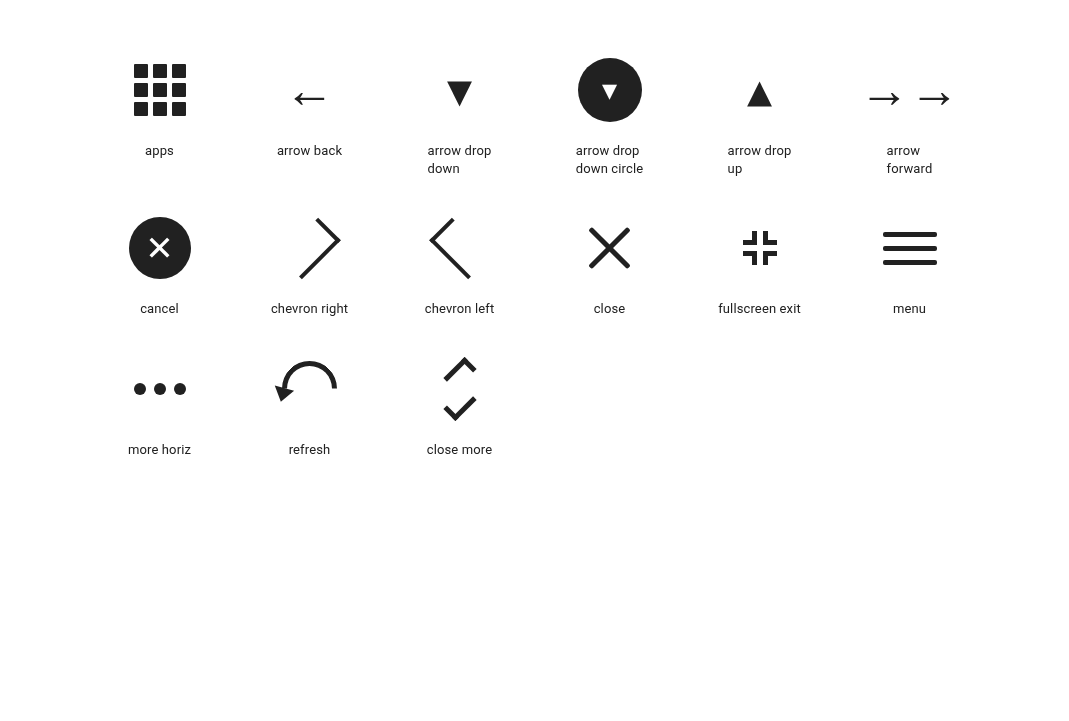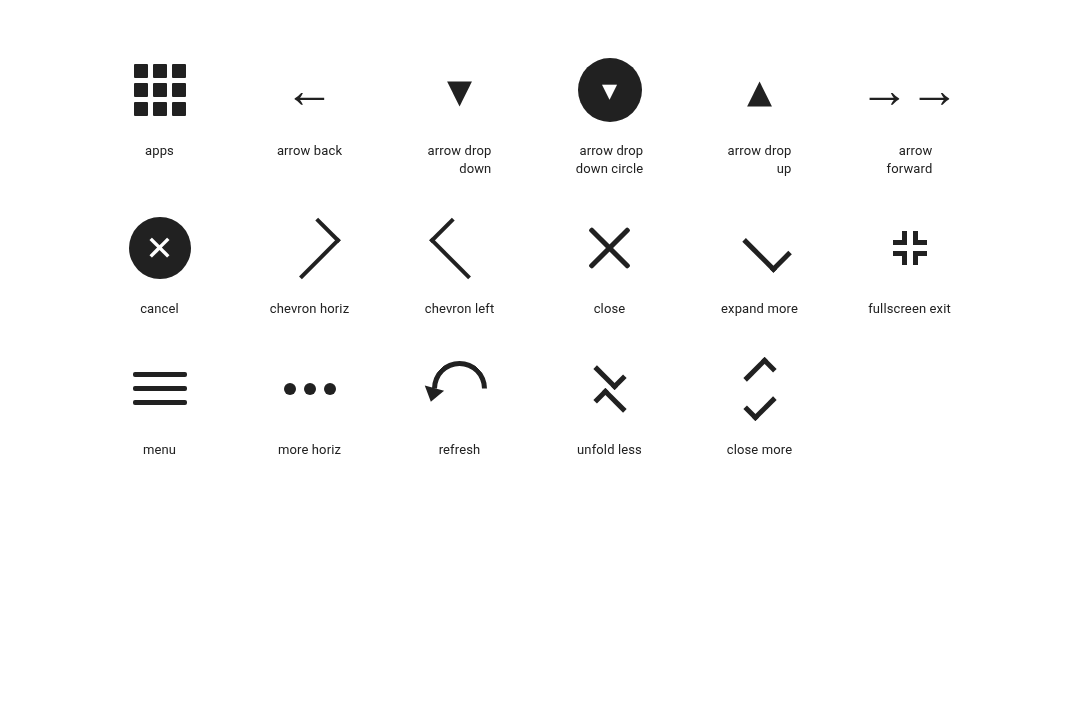--- a/index.html
+++ b/index.html
@@ -30,21 +30,21 @@
       height: 80px;
       display: flex;
       align-items: center;
       justify-content: center;
       font-size: 48px;
       line-height: 1;
     }
     .icon-label {
       font-size: 13px;
       color: #212121;
-      text-align: right;
+      text-align: left;
       line-height: 1.4;
       letter-spacing: 0.01em;
     }
 
     
     .apps-icon {
       display: grid;
       grid-template-columns: repeat(3, 14px);
       grid-template-rows: repeat(3, 14px);
       gap: 5px;
@@ -336,44 +336,38 @@
       </div>
     </div>
     <span class="icon-label">cancel</span>
   </div>
 
 
   <div class="icon-item">
     <div class="icon-symbol">
       <div class="chevron-right"></div>
     </div>
-    <span class="icon-label">chevron horiz</span>
+    <span class="icon-label">chevron right</span>
   </div>
 
   <div class="icon-item">
     <div class="icon-symbol">
       <div class="chevron-left"></div>
     </div>
     <span class="icon-label">chevron left</span>
   </div>
 
   <div class="icon-item">
     <div class="icon-symbol">
       <div class="close-icon"></div>
     </div>
     <span class="icon-label">close</span>
   </div>
 
 
-  <div class="icon-item">
-    <div class="icon-symbol">
-      <div class="expand-more"></div>
-    </div>
-    <span class="icon-label">expand more</span>
-  </div>
 
 
   <div class="icon-item">
     <div class="icon-symbol">
       <div class="fullscreen-exit-icon">
         <div class="fe-tl"></div>
         <div class="fe-tr"></div>
         <div class="fe-bl"></div>
         <div class="fe-br"></div>
       </div>
@@ -408,36 +402,25 @@
     <div class="icon-symbol">
       <div style="position:relative;width:58px;height:58px;display:flex;align-items:center;justify-content:center;">
         <div class="refresh-icon">
           <div class="refresh-arrow"></div>
         </div>
       </div>
     </div>
     <span class="icon-label">refresh</span>
   </div>
 
+
   <div class="icon-item">
     <div class="icon-symbol">
       <div style="display:flex;flex-direction:column;align-items:center;gap:2px;">
 
-        <div style="width:30px;height:17px;border-bottom:5px solid #212121;border-right:5px solid #212121;transform:rotate(45deg);margin-bottom:6px;"></div>
-
-        <div style="width:30px;height:17px;border-top:5px solid #212121;border-left:5px solid #212121;transform:rotate(45deg);margin-top:6px;"></div>
-      </div>
-    </div>
-    <span class="icon-label">unfold less</span>
-  </div>
-
-  <div class="icon-item">
-    <div class="icon-symbol">
-      <div style="display:flex;flex-direction:column;align-items:center;gap:2px;">
-
         <div style="width:30px;height:17px;border-top:5px solid #212121;border-right:5px solid #212121;transform:rotate(-45deg);margin-bottom:6px;"></div>
 
         <div style="width:30px;height:17px;border-bottom:5px solid #212121;border-left:5px solid #212121;transform:rotate(-45deg);margin-top:6px;"></div>
       </div>
     </div>
     <span class="icon-label">close more</span>
   </div>
 
 </div>
 

